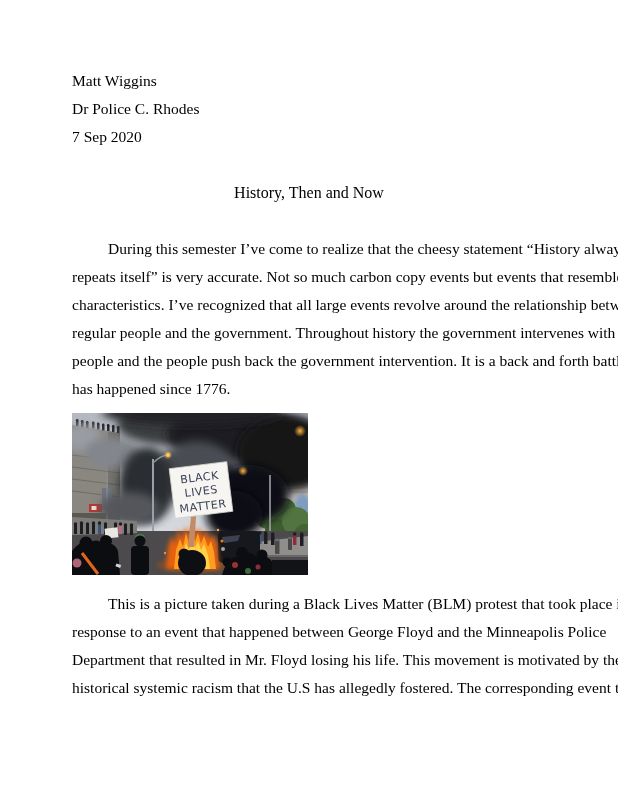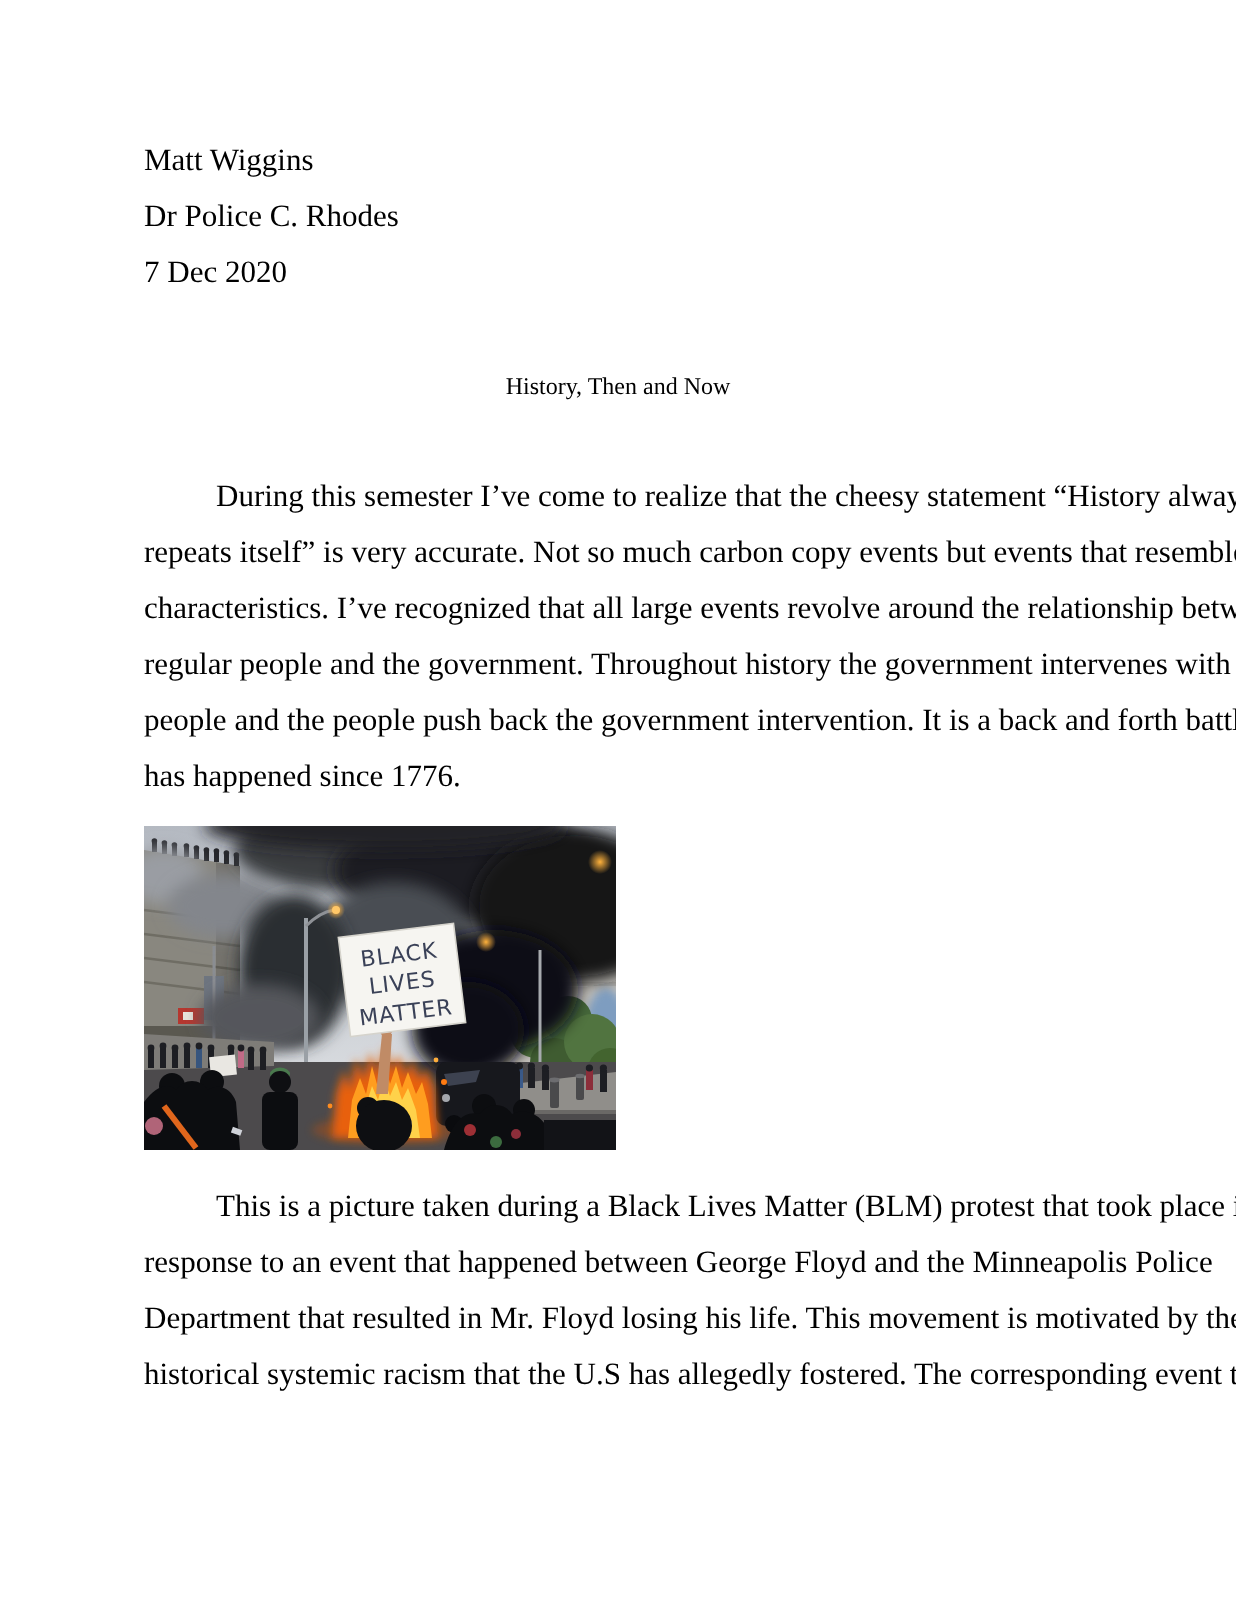--- a/index.html
+++ b/index.html
@@ -8,40 +8,40 @@
     background: #ffffff;
     overflow: hidden;
     font-family: "Liberation Serif", serif;
     font-size: 15.5px;
     line-height: 28px;
     color: #000000;
   }
   .page { padding: 67px 108px 0 72px; width: 474px; }
   .hdr-line { line-height: 28px; }
   .essay-title {
-    font-size: 12px; font-weight: normal;
+    font-size: 16px; font-weight: normal;
     text-align: center; margin: 28px 0 0 0; line-height: 28px;
   }
   .para {
     margin: 0; white-space: pre; text-indent: 36px; line-height: 28px;
   }
   .para.first { margin-top: 28px; }
   .para.after-photo { margin-top: 15px; }
   figure.photo { margin: 10px 0 0 0; width: 236px; height: 162px; }
   figure.photo svg { display: block; }
 </style>
 </head>
 <body>
 
 <div class="page">
 
   <div class="header">
     <div class="hdr-line">Matt Wiggins</div>
     <div class="hdr-line">Dr Police C. Rhodes</div>
-    <div class="hdr-line">7 Dec 2020</div>
+    <div class="hdr-line">7 Sep 2020</div>
   </div>
 
   <h1 class="essay-title">History, Then and Now</h1>
 
   <p class="para first">During this semester I’ve come to realize that the cheesy statement “History always
 repeats itself” is very accurate. Not so much carbon copy events but events that resemble similar
 characteristics. I’ve recognized that all large events revolve around the relationship between
 regular people and the government. Throughout history the government intervenes with its
 people and the people push back the government intervention. It is a back and forth battle that
 has happened since 1776.</p>

